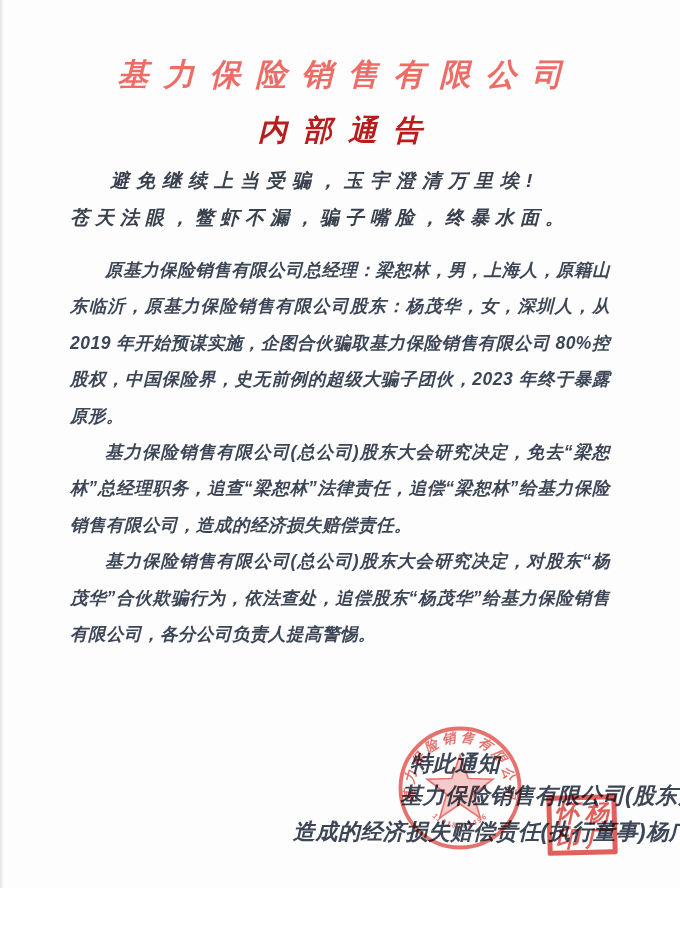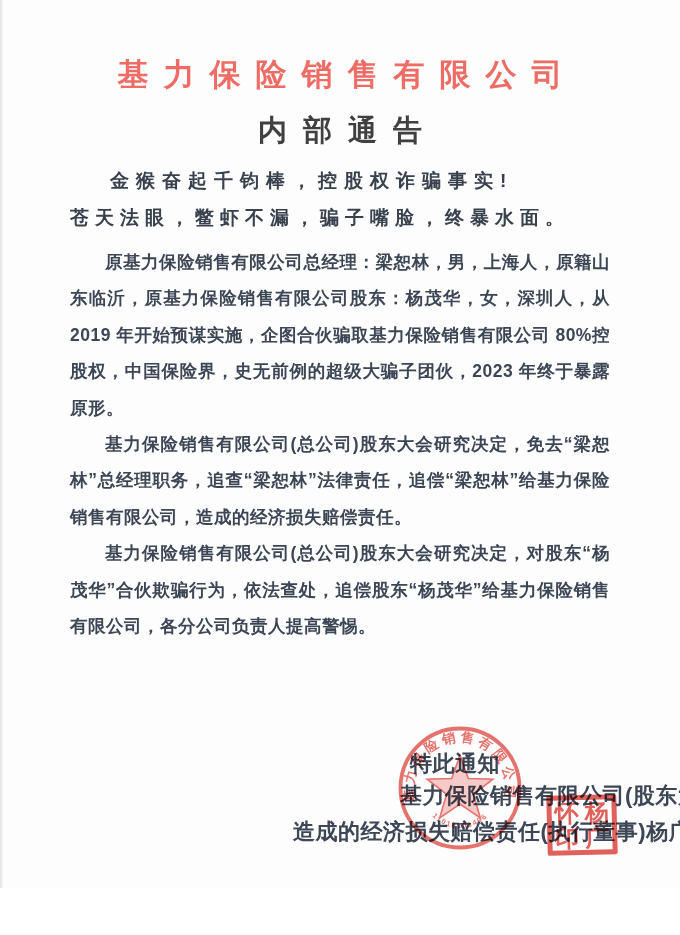--- a/index.html
+++ b/index.html
@@ -2,20 +2,21 @@
 <html><head>
 <meta charset="utf-8">
 <style>
   html,body{margin:0;padding:0;background:#ffffff;}
   .page{
     position:relative;
     width:680px;height:888px;
     background:#fdfdfd;
     overflow:hidden;
     font-family:"Liberation Sans","DejaVu Sans",sans-serif;
+    font-style:italic;
   }
   .scan-edge-left{
     position:absolute;left:0;top:0;width:3px;height:100%;
     background:linear-gradient(to right,#e3e3e3,#f6f6f6);
   }
   .scan-bar-bottom{
     position:absolute;left:0;top:921px;width:680px;height:14px;
     background:#23272d;
   }
   .doc-title{
@@ -23,40 +24,40 @@
     text-align:center;
     font-size:31px;font-weight:700;
     letter-spacing:15px;padding-left:15px;
     color:#ee6c66;
   }
   .doc-subtitle{
     margin:15px 0 0 0;
     text-align:center;
     font-size:29px;font-weight:700;
     letter-spacing:16px;padding-left:16px;
-    color:#404040;
+    color:#b91c1c;
   }
   .slogan{
     margin:0 70px;
     font-size:19px;font-weight:700;
     line-height:37px;
     color:#39414e;
   }
   .slogan1{margin-top:11px;text-indent:40px;letter-spacing:7px;}
   .slogan2{letter-spacing:6px;}
   .body-para{
     margin:0 70px;
     font-size:17.5px;font-weight:600;
     line-height:36.4px;
     color:#3d4656;
     text-align:justify;
     text-indent:2em;
     letter-spacing:0.5px;
   }
-  .body-para.first{margin-top:8px;}
+  .body-para.first{margin-top:16px;}
   .closing-line{
     position:absolute;
     font-size:22px;font-weight:600;
     color:#3d4656;letter-spacing:0.5px;
     white-space:nowrap;
   }
   .closing-notice{left:410px;top:749px;}
   .closing-signer1{left:356px;top:781px;margin-left:44px;}
   .closing-signer2{left:293px;top:817px;}
   .closing-date{left:381px;top:851px;}
@@ -88,21 +89,21 @@
 </head>
 <body>
 
 <div class="page">
 
   <div class="scan-edge-left"></div>
 
   <h1 class="doc-title">基力保险销售有限公司</h1>
   <h2 class="doc-subtitle">内部通告</h2>
 
-  <p class="slogan slogan1">金猴奋起千钧棒，控股权诈骗事实!</p>
+  <p class="slogan slogan1">避免继续上当受骗，玉宇澄清万里埃!</p>
   <p class="slogan slogan2">苍天法眼，鳖虾不漏，骗子嘴脸，终暴水面。</p>
 
   <p class="body-para first">原基力保险销售有限公司总经理：梁恕林，男，上海人，原籍山东临沂，原基力保险销售有限公司股东：杨茂华，女，深圳人，从 2019 年开始预谋实施，企图合伙骗取基力保险销售有限公司 80%控股权，中国保险界，史无前例的超级大骗子团伙，2023 年终于暴露原形。</p>
   <p class="body-para">基力保险销售有限公司(总公司)股东大会研究决定，免去“梁恕林”总经理职务，追查“梁恕林”法律责任，追偿“梁恕林”给基力保险销售有限公司，造成的经济损失赔偿责任。</p>
   <p class="body-para">基力保险销售有限公司(总公司)股东大会研究决定，对股东“杨茂华”合伙欺骗行为，依法查处，追偿股东“杨茂华”给基力保险销售有限公司，各分公司负责人提高警惕。</p>
 
   <div class="closing-line closing-notice">特此通知</div>
   <div class="closing-line closing-signer1">基力保险销售有限公司(股东大会)</div>
   <div class="closing-line closing-signer2">造成的经济损失赔偿责任(执行董事)杨广怀</div>
 

